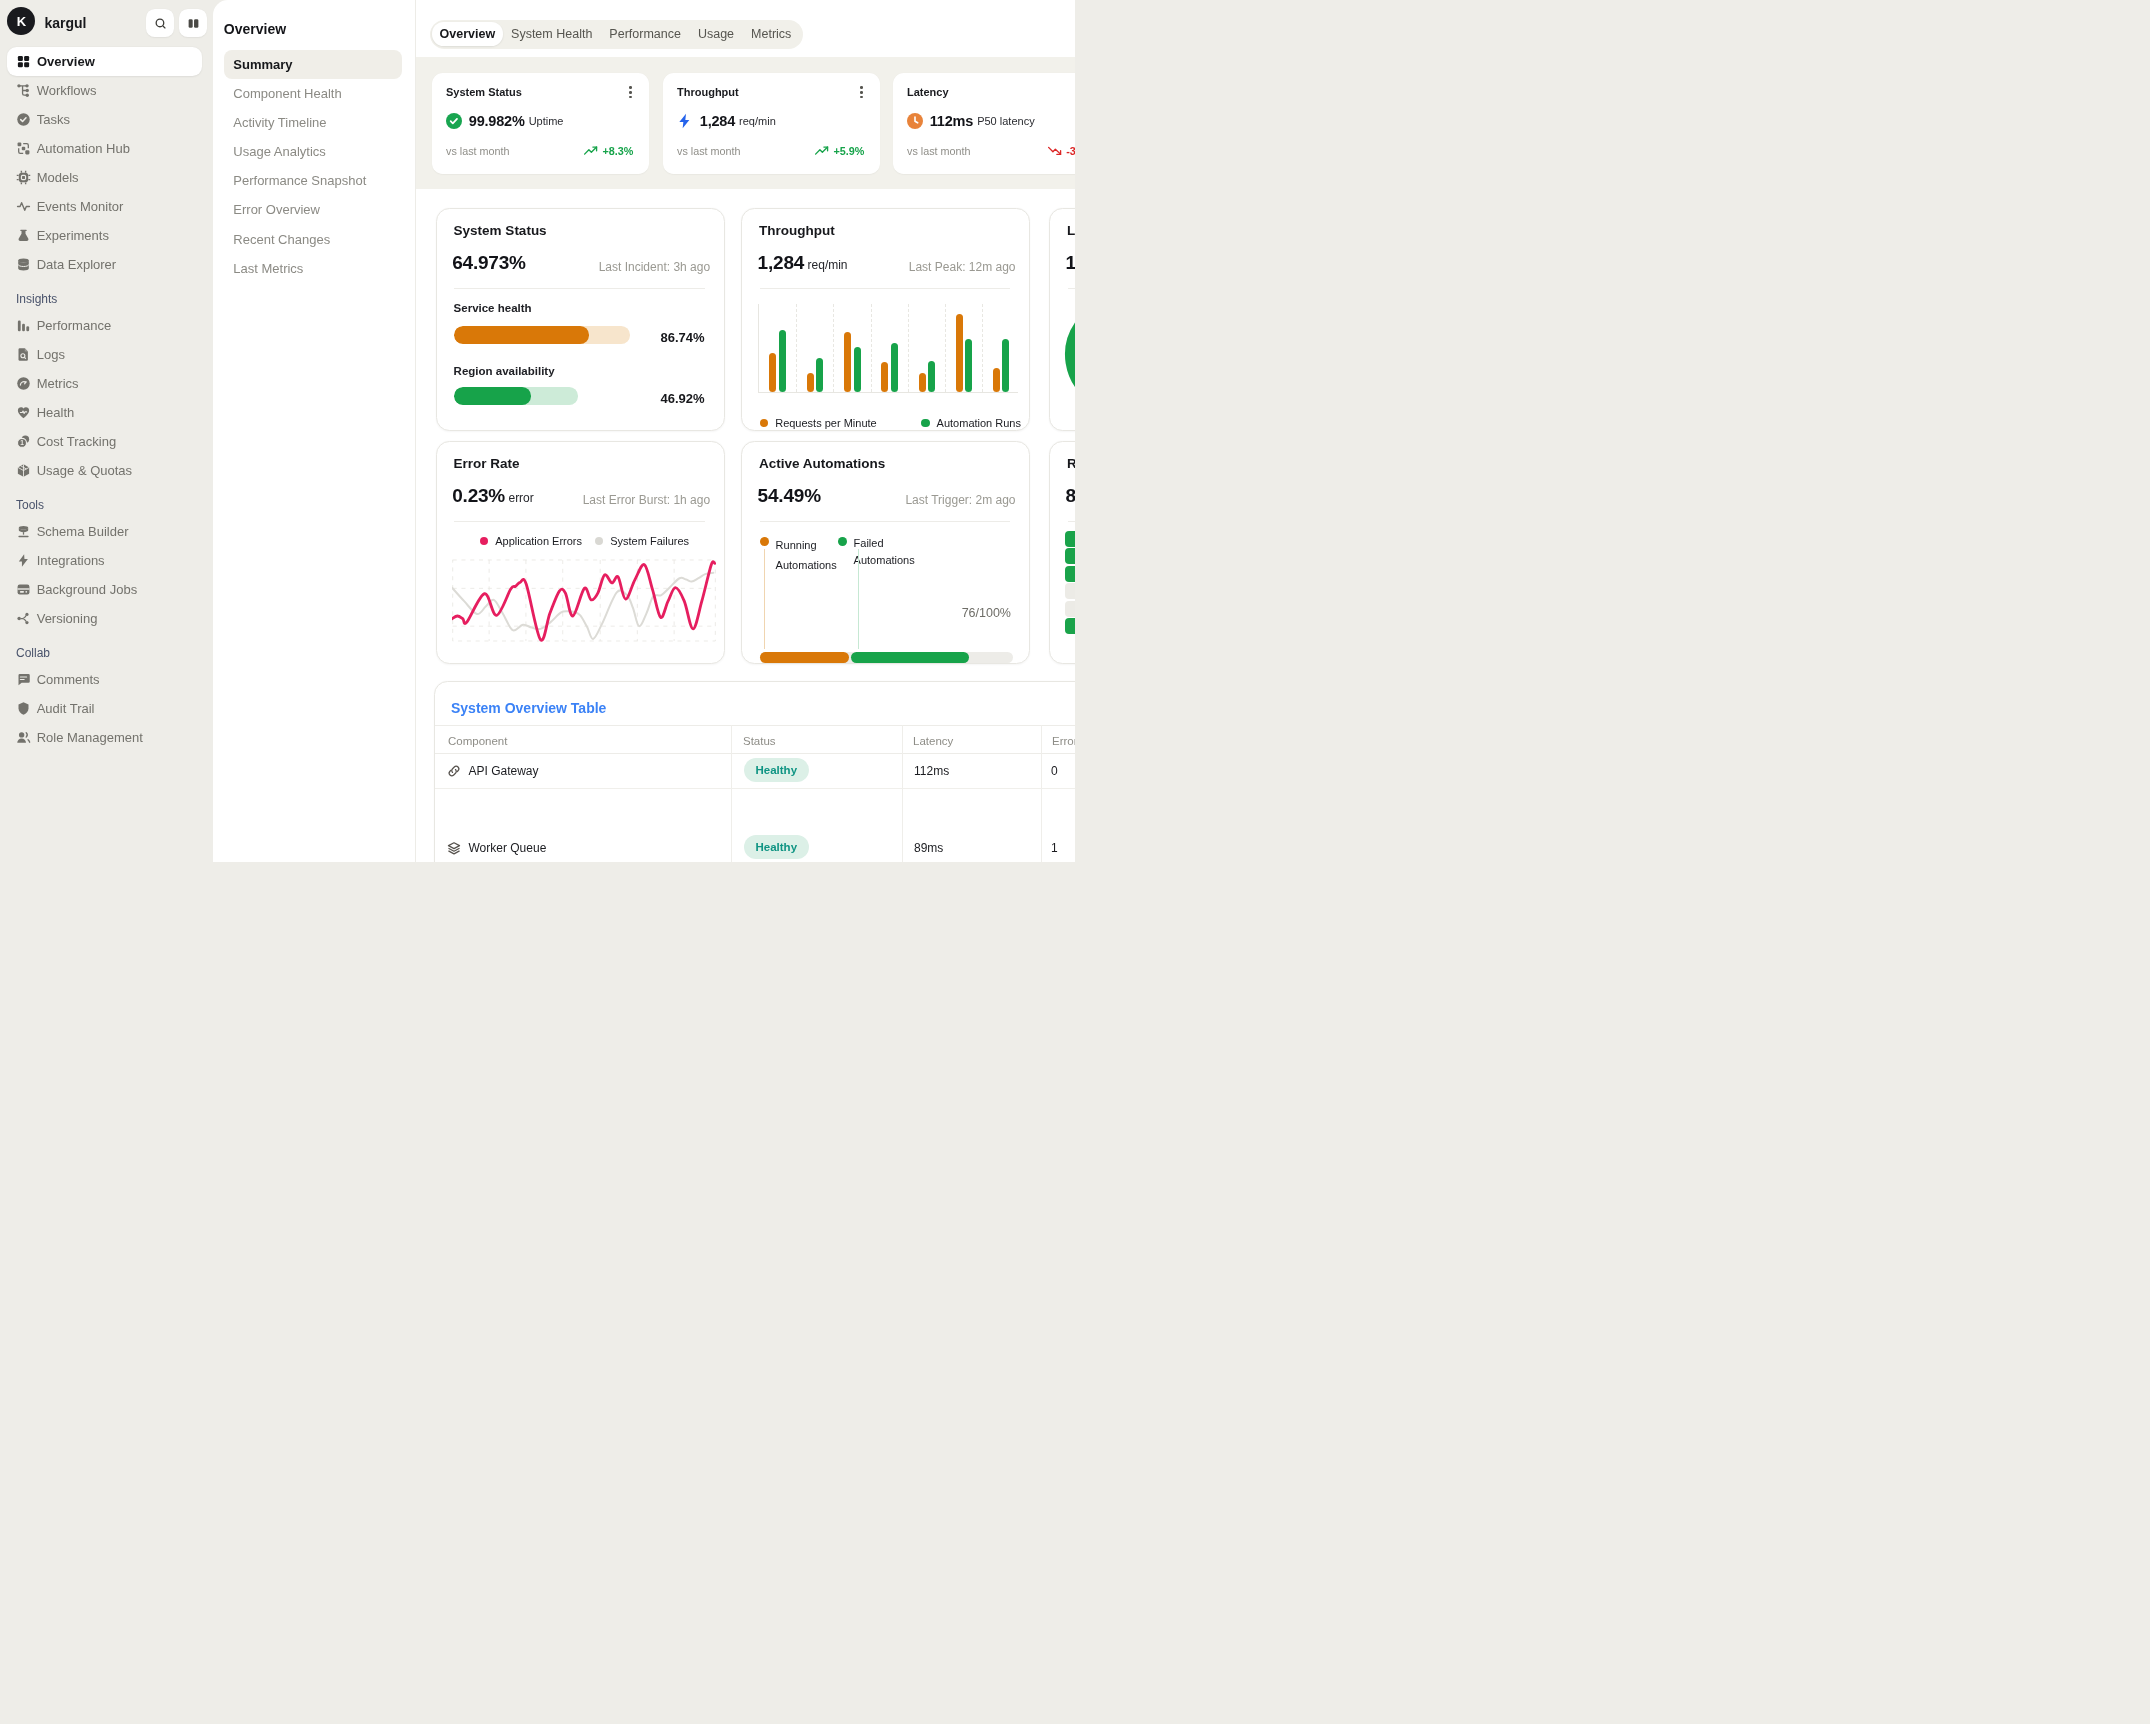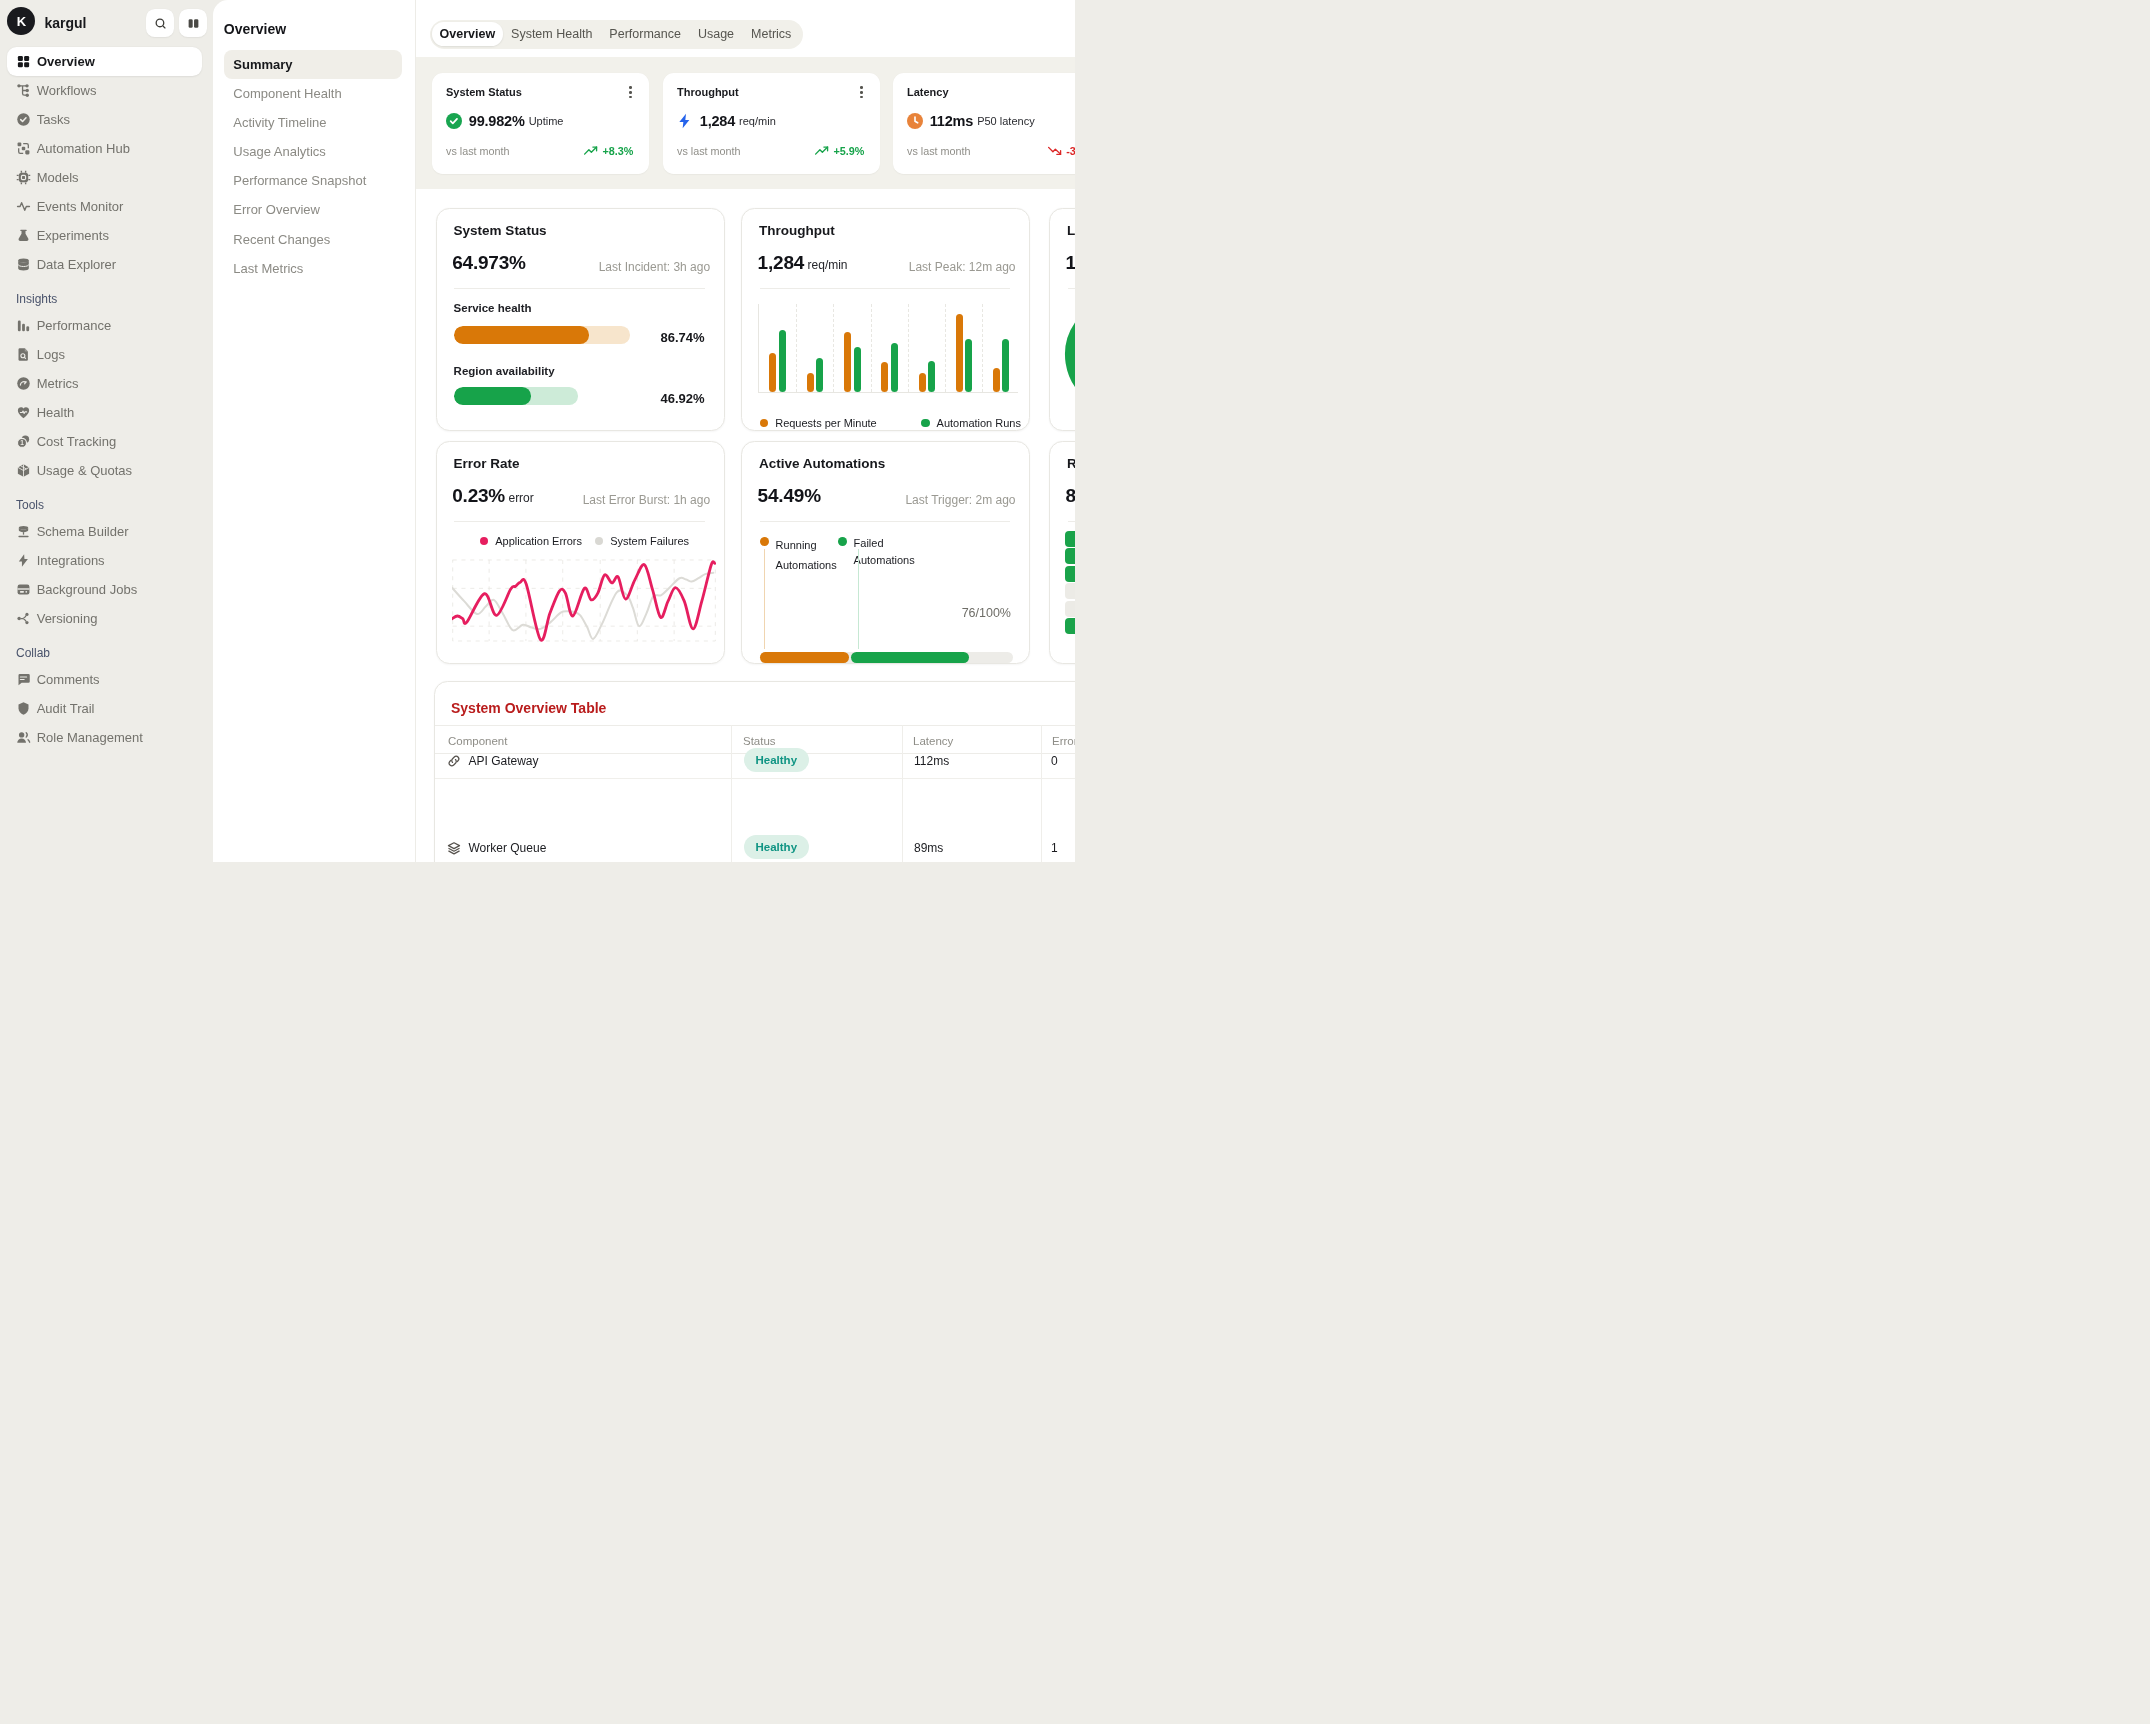--- a/index.html
+++ b/index.html
@@ -56,21 +56,21 @@
 .pbar i{display:block;height:17.6px;border-radius:8.8px}
 .pr-v{position:absolute;font-size:13px;font-weight:600;color:#17181C}
 
 .plot{position:absolute;left:15.6px;top:95px;width:260px;height:89px;border-left:0.7px solid #E7E6E1;border-bottom:0.7px solid #E7E6E1}
 .plot .vg{position:absolute;top:0;bottom:0;width:0;border-left:1px dashed #E8E7E2}
 .bar{position:absolute;bottom:0;width:7px;border-radius:4px}
 .legend{position:absolute;display:flex;align-items:center;font-size:11px;color:#1B1C21;white-space:nowrap}
 .dot{width:8.8px;height:8.8px;border-radius:50%;margin-right:6.8px;flex:none}
 
 .tcard{position:absolute;left:18px;top:681px;width:905px;height:284px;background:#fff;border:0.7px solid #E8E7E2;border-radius:13.5px 13.5px 0 0;box-shadow:0 0.7px 2px rgba(25,25,25,.04)}
-.tc-t{position:absolute;left:16px;top:17.6px;font-size:14px;font-weight:700;color:#b91c1c}
+.tc-t{position:absolute;left:16px;top:17.6px;font-size:14px;font-weight:700;color:#3b82f6}
 .thead{position:absolute;left:0;top:43px;width:905px;height:29px;border-top:0.7px solid #EDECE8;border-bottom:0.7px solid #EDECE8}
 .th{position:absolute;top:0;height:29px;display:flex;align-items:center;font-size:11.5px;color:#8E8D87}
 .trow{position:absolute;left:0;width:905px;height:37px;border-bottom:0.7px solid #F0EFEB}
 .td-name{position:absolute;left:11.5px;top:0;height:37px;display:flex;align-items:center;font-size:12px;color:#1B1C20;font-weight:500}
 .td-name svg{margin-right:8px}
 .pill{position:absolute;left:309px;top:6.4px;height:24px;border-radius:12px;display:flex;align-items:center;padding:0 11.5px;font-size:11.5px;font-weight:700}
 .pill.h{background:#DCF0E7;color:#0F9483}
 .pill.w{background:#FAECDB;color:#D8830E}
 .td-lat{position:absolute;left:479px;top:0;height:37px;display:flex;align-items:center;font-size:12px;color:#1B1C20}
 .td-err{position:absolute;left:616px;top:0;height:37px;display:flex;align-items:center;font-size:12px;color:#1B1C20}
@@ -409,21 +409,21 @@
   <div class="tc-t">System Overview Table</div>
   <div class="thead">
     <div class="th" style="left:13px">Component</div>
     <div class="th" style="left:308px">Status</div>
     <div class="th" style="left:478px">Latency</div>
     <div class="th" style="left:617px">Errors</div>
   </div>
   <div class="cline" style="left:296px"></div>
   <div class="cline" style="left:467px"></div>
   <div class="cline" style="left:606px"></div>
-  <div class="trow" style="top:60px">
+  <div class="trow" style="top:70px">
     <div class="td-name"><svg width="14" height="14" viewBox="0 0 24 24" fill="none" stroke="#57534E" stroke-width="2.1" stroke-linecap="round">
             <path d="M9.5 14.5a4.5 4.5 0 0 1 0-6.4l3-3a4.5 4.5 0 0 1 6.4 6.4l-1.7 1.7"></path>
             <path d="M14.5 9.5a4.5 4.5 0 0 1 0 6.4l-3 3a4.5 4.5 0 0 1-6.4-6.4l1.7-1.7"></path>
           </svg>API Gateway</div>
     <div class="pill h">Healthy</div>
     <div class="td-lat">112ms</div>
     <div class="td-err">0</div>
   </div>
   <div class="trow" style="top:147px">
     <div class="td-name"><svg width="14" height="14" viewBox="0 0 24 24" fill="none" stroke="#57534E" stroke-width="2.1" stroke-linejoin="round">

